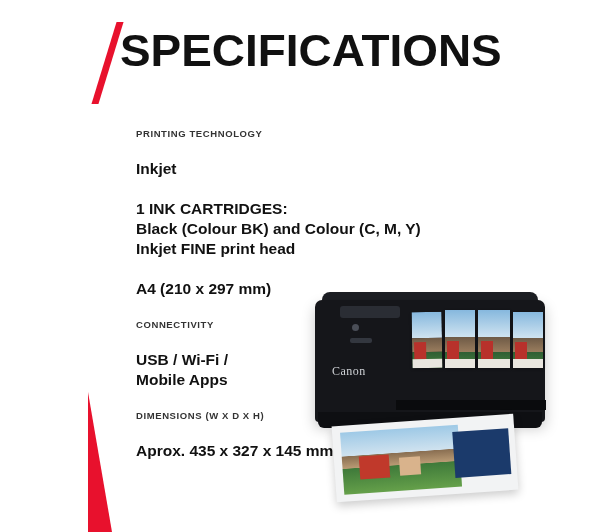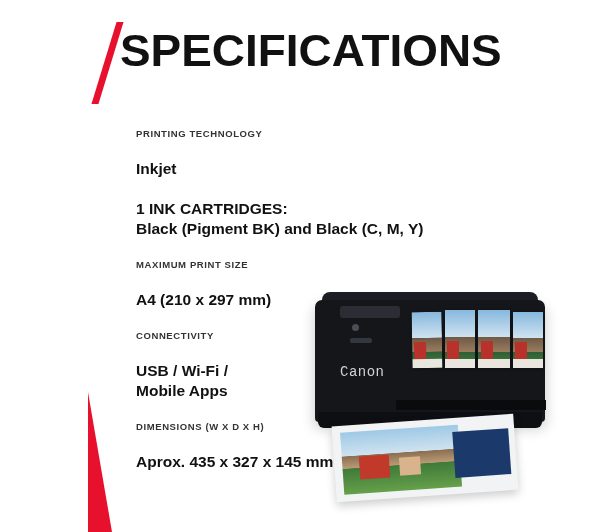--- a/index.html
+++ b/index.html
@@ -136,25 +136,25 @@
     position: absolute;
     left: 50px;
     top: 62px;
     width: 22px;
     height: 5px;
     border-radius: 2px;
     background: #33373f;
   }
   .printer-brand {
     position: absolute;
-    left: 40px;
+    left: 32px;
     top: 88px;
-    font-size: 14px;
+    font-size: 12px;
     color: #cfd2d6;
-    font-family: Liberation Mono, monospace;
+    font-family: Liberation Serif, serif;
     letter-spacing: 0.5px;
   }
   .printer-base {
     position: absolute;
     left: 18px;
     top: 136px;
     width: 224px;
     height: 16px;
     background: #0e0f12;
     border-radius: 0 0 6px 6px;
@@ -252,26 +252,26 @@
     <div class="spec-block">
       <div class="spec-label">PRINTING TECHNOLOGY</div>
       <div class="spec-value">
         <span class="line">Inkjet</span>
       </div>
     </div>
 
     <div class="spec-block">
       <div class="spec-value">
         <span class="line">1 INK CARTRIDGES:</span>
-        <span class="line">Black (Pigment BK) and Black (C, M, Y)</span>
-      </div>
-    </div>
-
-    <div class="spec-block">
-      <div class="spec-label">MAXIMUM PRINT SIZE</div>
+        <span class="line">Black (Colour BK) and Colour (C, M, Y)</span>
+        <span class="line">Inkjet FINE print head</span>
+      </div>
+    </div>
+
+    <div class="spec-block">
       <div class="spec-value">
         <span class="line">A4 (210 x 297 mm)</span>
       </div>
     </div>
 
     <div class="spec-block">
       <div class="spec-label">CONNECTIVITY</div>
       <div class="spec-value">
         <span class="line">USB / Wi-Fi /</span>
         <span class="line">Mobile Apps</span>

